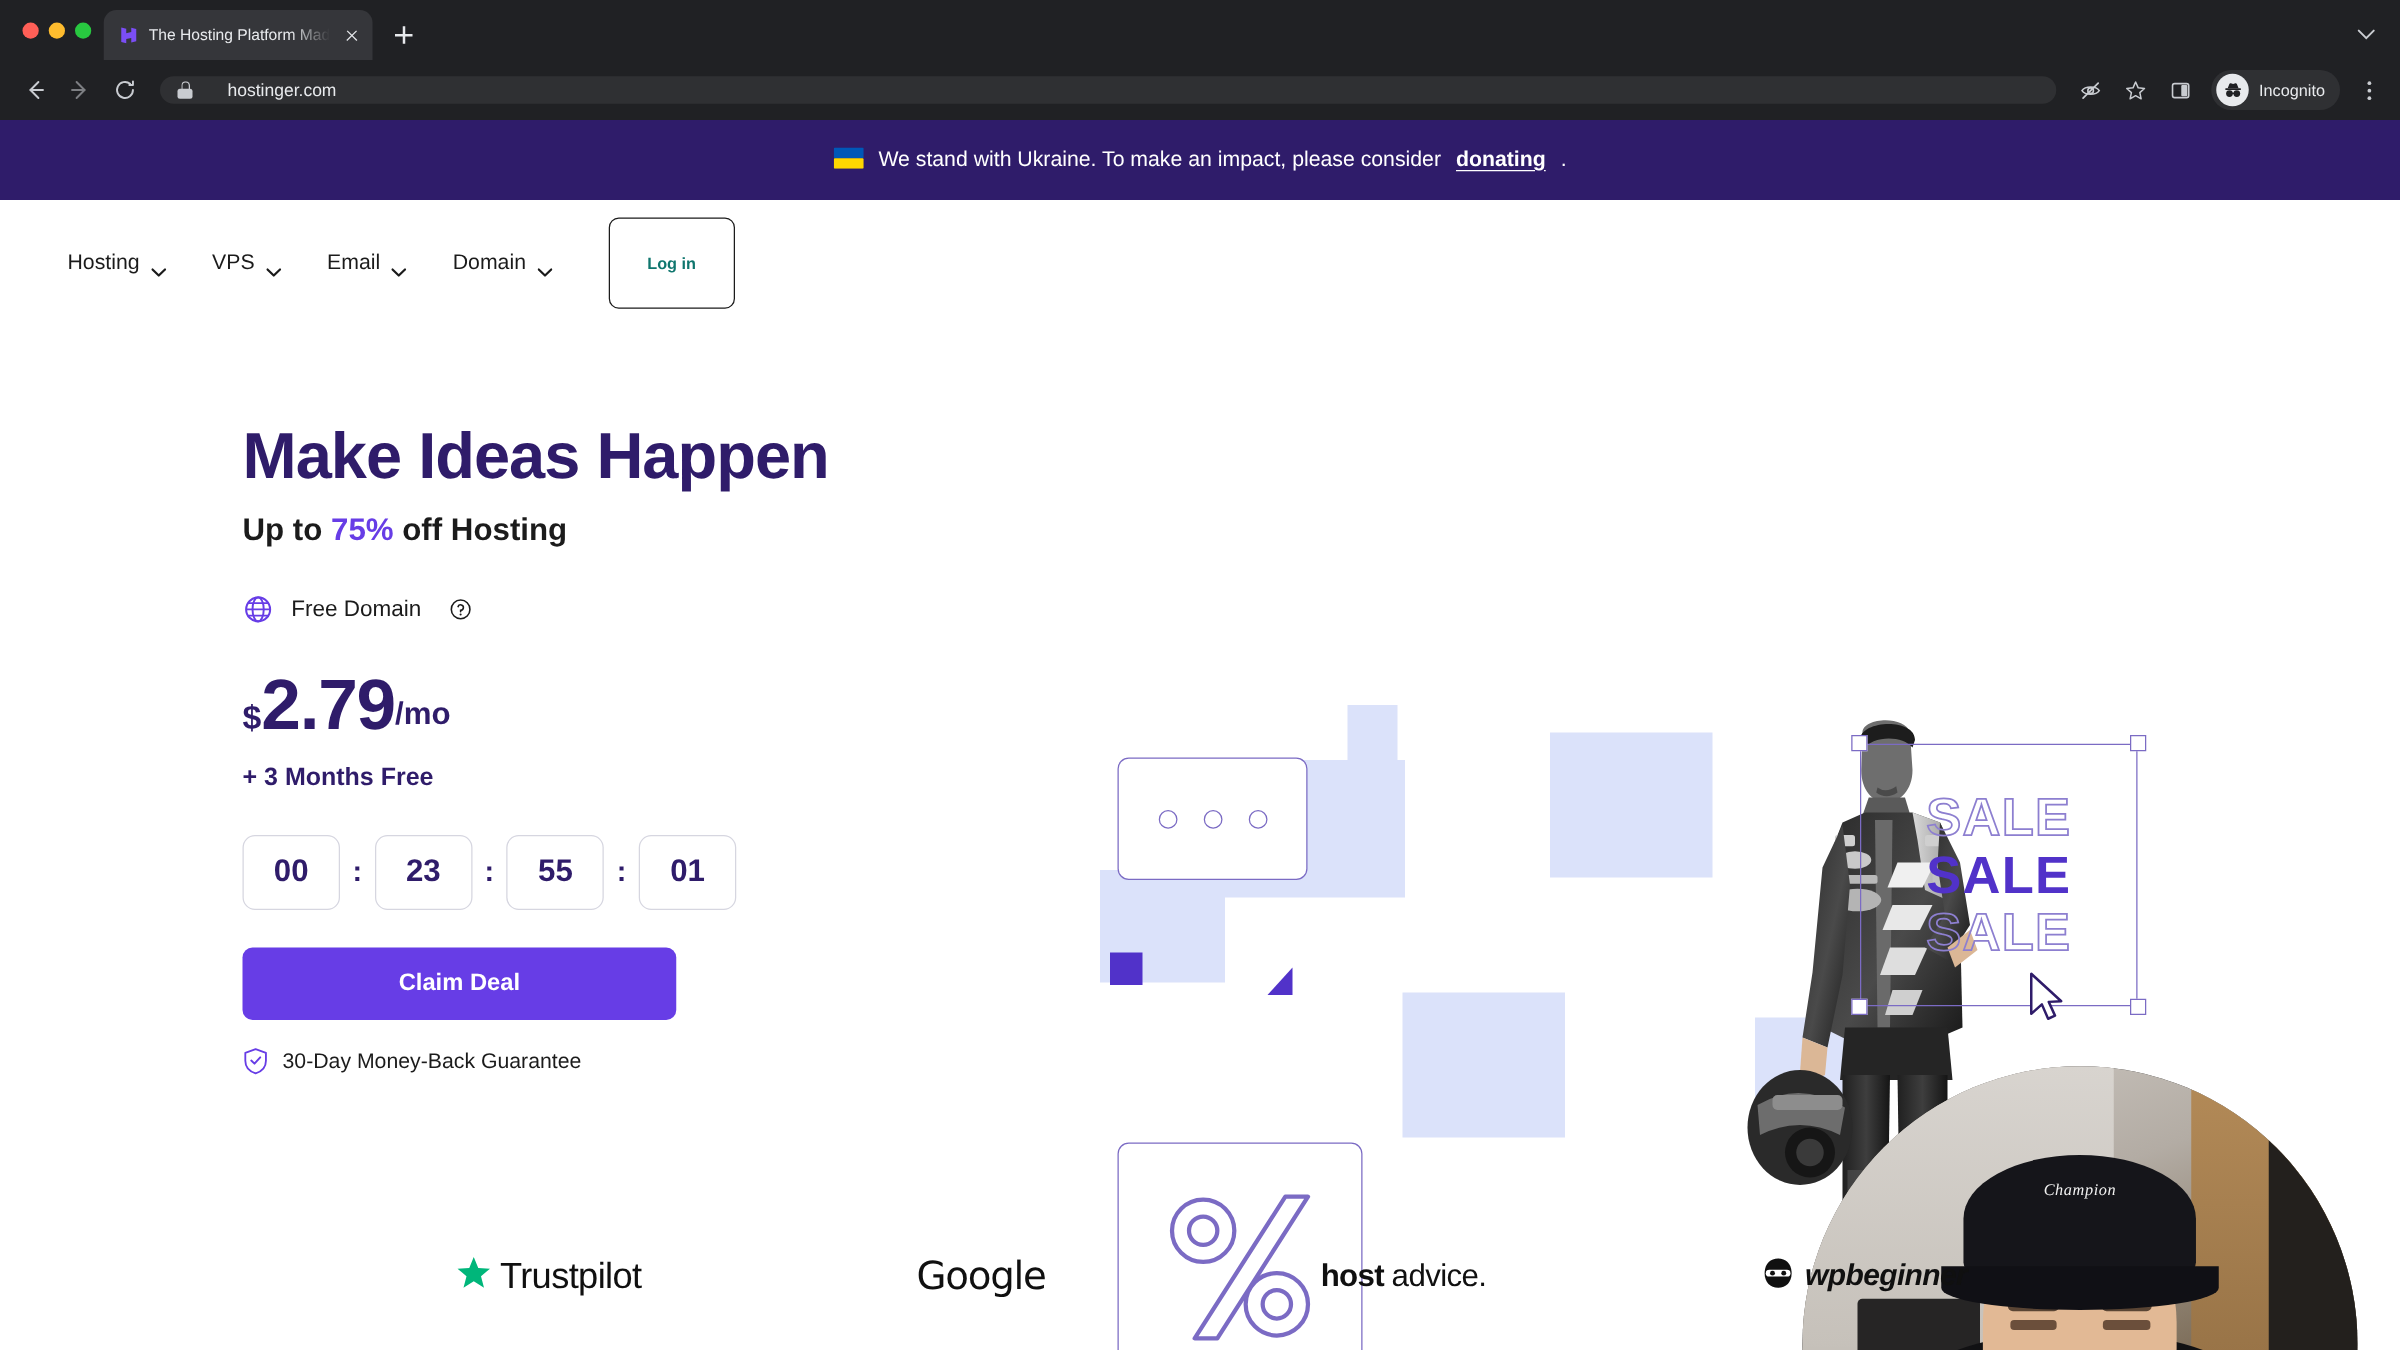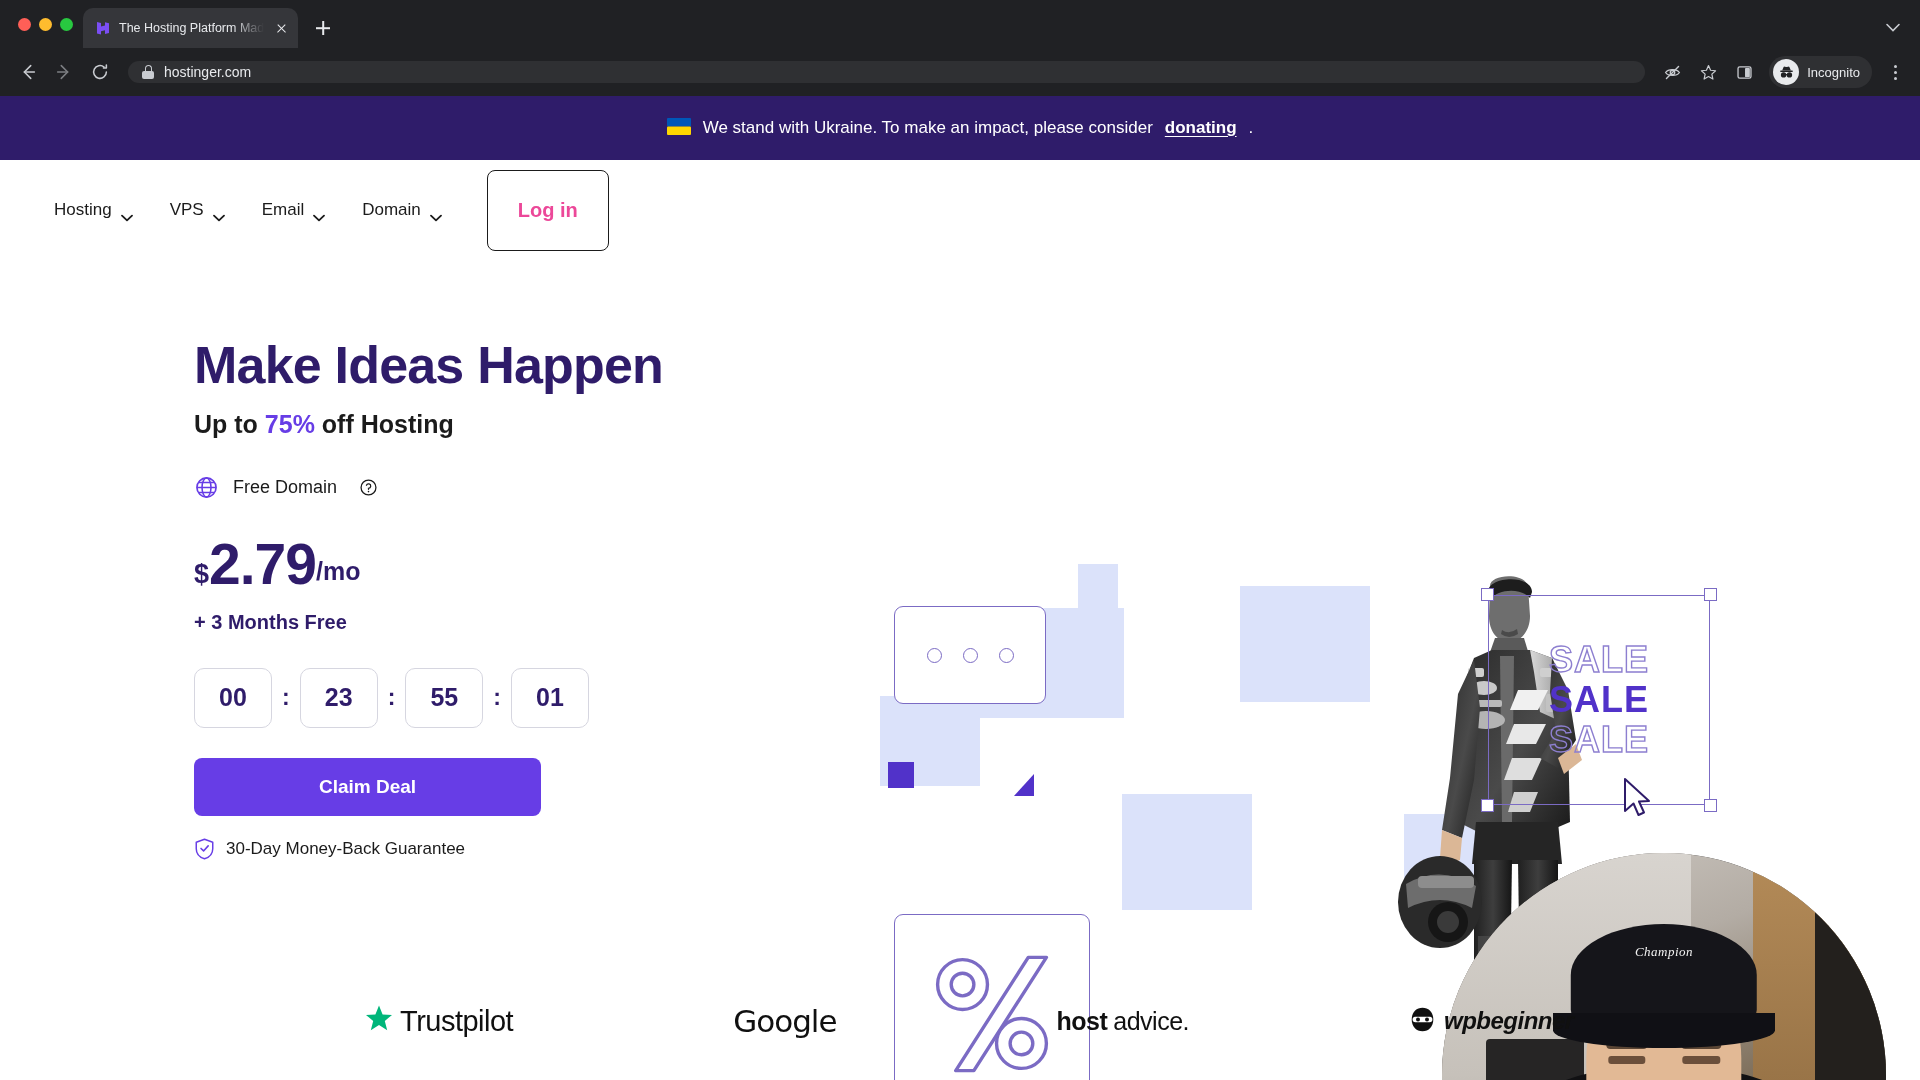--- a/index.html
+++ b/index.html
@@ -61,21 +61,21 @@
     width: 22px; height: 22px; color: #c9ccd1;
   }
 
   .toolbar {
     height: 48px; background: #202124;
     display: flex; align-items: center; padding: 0 12px; gap: 4px;
   }
   .navbtn { width: 32px; height: 32px; position: relative; color: #c9ccd1; display: flex; align-items: center; justify-content: center; }
   .omnibox {
     flex: 1; height: 22px; background: #2f3033; border-radius: 16px;
-    display: flex; align-items: center; gap: 10px; padding: 0 14px; margin: 0 8px;
+    display: flex; align-items: center; gap: 28px; padding: 0 14px; margin: 0 8px;
     max-width: 1545px;
   }
   .omnibox .url { color: #e8eaed; font-size: 14px; }
   .lock { width: 12px; height: 14px; position: relative; flex: 0 0 12px; }
   .lock .body { position: absolute; bottom: 0; width: 12px; height: 8px; background: #c9ccd1; border-radius: 2px; }
   .lock .shackle { position: absolute; top: 0; left: 2.5px; width: 7px; height: 7px; border: 1.6px solid #c9ccd1; border-bottom: none; border-radius: 4px 4px 0 0; }
   .tool-icons { display: flex; align-items: center; gap: 6px; }
   .ticon { width: 30px; height: 30px; display: flex; align-items: center; justify-content: center; color: #c9ccd1; }
   .incognito-pill {
     display: flex; align-items: center; gap: 8px; height: 32px;
@@ -117,21 +117,21 @@
     content: ""; position: absolute; left: 0; top: 0; width: 13px; height: 11px; background: #3c3b6e;
   }
   .mainnav { display: flex; align-items: center; gap: 10px; }
   .navitem {
     display: flex; align-items: center; gap: 9px;
     font-size: 17px; color: #1b1b1b; padding: 10px 14px;
   }
   .caret { width: 11px; height: 7px; position: relative; }
   .login-btn {
     border: 1.8px solid #1b1b1b; border-radius: 8px;
-    padding: 28px 30px; font-size: 20px; font-weight: bold; color: #ec4899;
+    padding: 28px 30px; font-size: 13px; font-weight: bold; color: #0f766e;
     background: transparent; margin-left: 22px;
   }
 
   
   .hero { position: relative; height: 760px; }
 
   .hero-left { position: absolute; left: 194px; top: 76px; width: 560px; }
   .headline { font-size: 52px; line-height: 1.12; font-weight: bold; color: #2f1c6a; letter-spacing: -0.8px; }
   .subheadline { font-size: 25px; font-weight: bold; color: #1b1b1b; margin-top: 16px; }
   .subheadline .pct { color: #673de6; }
@@ -199,21 +199,21 @@
     position: absolute; width: 13px; height: 13px; background: #fff;
     border: 1.6px solid #7b6bc4;
   }
   .handle.tl { left: -7px; top: -7px; }
   .handle.tr { right: -7px; top: -7px; }
   .handle.bl { left: -7px; bottom: -7px; }
   .handle.br { right: -7px; bottom: -7px; }
   .sale-stack {
     position: absolute; inset: 0; display: flex; flex-direction: column;
     align-items: center; justify-content: center; gap: 2px;
-    font-size: 36px; font-weight: bold; letter-spacing: 1px; line-height: 1.05;
+    font-size: 42px; font-weight: bold; letter-spacing: 1px; line-height: 1.05;
   }
   .sale-ghost { color: transparent; -webkit-text-stroke: 1.4px #8d7fd0; }
   .sale-solid { color: #5132c9; }
   .sale-cursor { position: absolute; left: 134px; top: 182px; width: 30px; height: 44px; }
 
   
   .webcam {
     position: absolute; left: 1442px; top: 593px; width: 444px; height: 444px;
     border-radius: 50%; overflow: hidden; background: #2b2b2b;
   }

